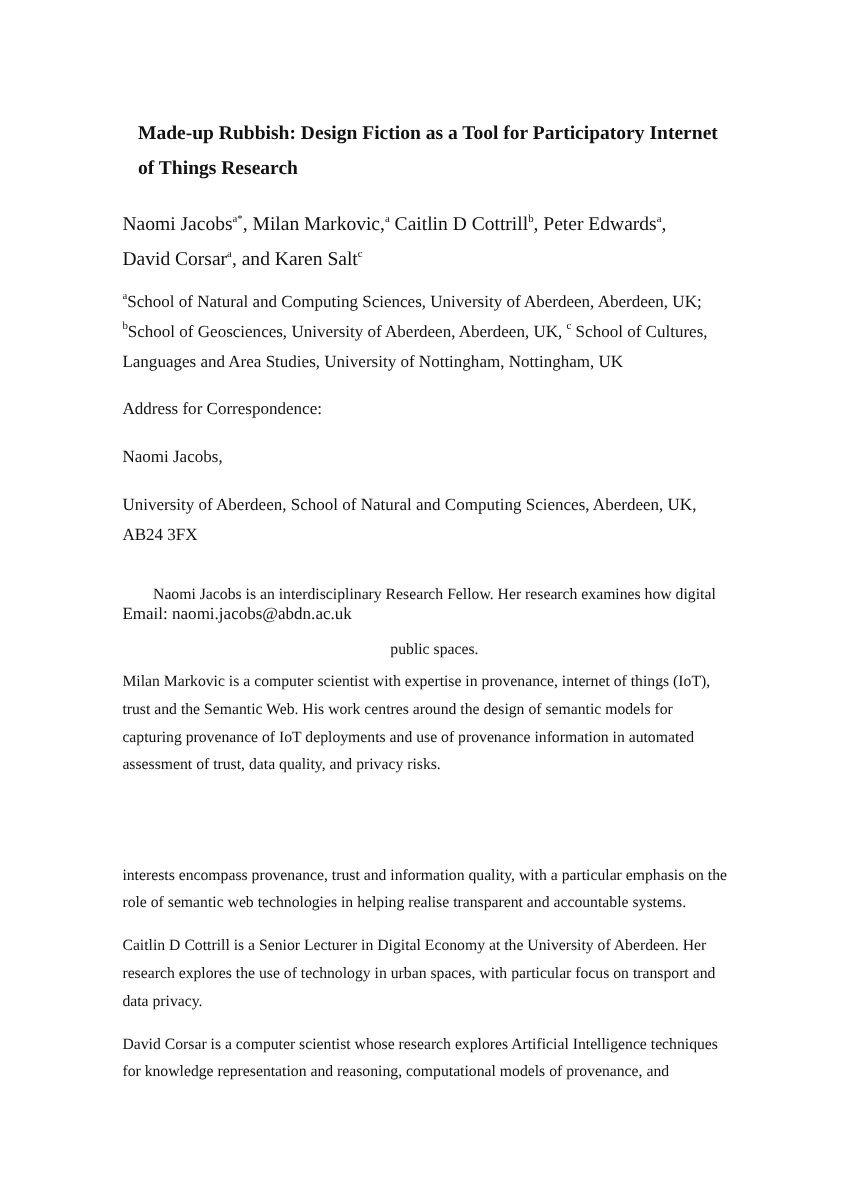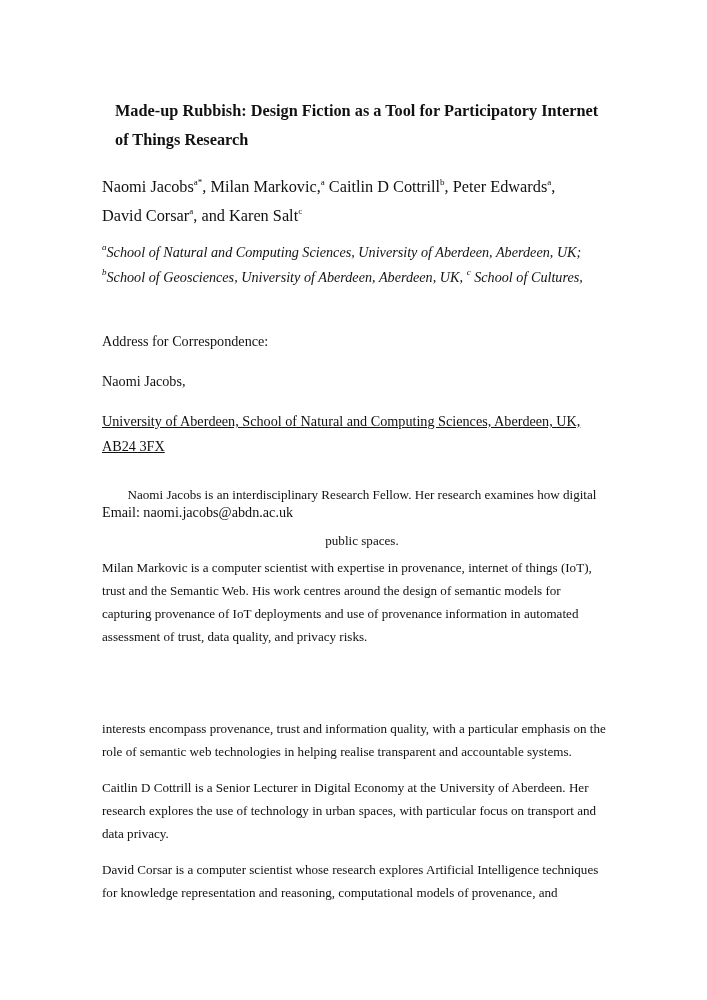--- a/index.html
+++ b/index.html
@@ -44,21 +44,20 @@
       font-size: 9px;
       line-height: 0;
       position: relative;
       top: -1px;
     }
     .affil {
       position: absolute;
       top: 240px;
       left: 0;
       width: 520px;
-      font-style: italic;
       font-size: 14.2px;
       line-height: 25px;
       margin: 0;
     }
     .para {
       position: absolute;
       left: 0;
       width: 515px;
       font-size: 14.2px;
       line-height: 23px;
@@ -84,27 +83,28 @@
   </h1>
 
   <p class="authors">
     <span>Naomi Jacobs</span><sup>a*</sup><span>, </span><span>Milan Markovic,</span><sup>a</sup><span> </span><span>Caitlin D Cottrill</span><sup>b</sup><span>, </span><span>Peter Edwards</span><sup>a</sup><span>,</span><br>
     <span>David Corsar</span><sup>a</sup><span>, and </span><span>Karen Salt</span><sup>c</sup>
   </p>
 
   <p class="affil">
     <sup>a</sup><span>School of Natural and Computing Sciences, University of Aberdeen, Aberdeen, UK;</span><br>
     <sup>b</sup><span>School of Geosciences, University of Aberdeen, Aberdeen, UK, </span><sup>c</sup><span> School of Cultures,</span><br>
+    <span>Languages and Area Studies, University of Nottingham, Nottingham, UK</span>
   </p>
 
   <p class="para big" style="top:330px;">Address for Correspondence:</p>
 
   <p class="para big" style="top:370px;">Naomi Jacobs,</p>
 
-  <p class="para big" style="top:409px; line-height:25px;text-decoration:underline;">
+  <p class="para big" style="top:409px; line-height:25px;">
     <span>University of Aberdeen, School of Natural and Computing Sciences, Aberdeen, UK,</span><br>
     <span>AB24 3FX</span>
   </p>
 
   <p class="para big" style="top:473px;margin-top:28px;">Email: naomi.jacobs@abdn.ac.uk</p>
 
   <p class="para bio" style="top:483px;text-align:center;">
     <span>Naomi Jacobs is an interdisciplinary Research Fellow. Her research examines how digital</span><br>
     <br>
     <span>public spaces.</span>

